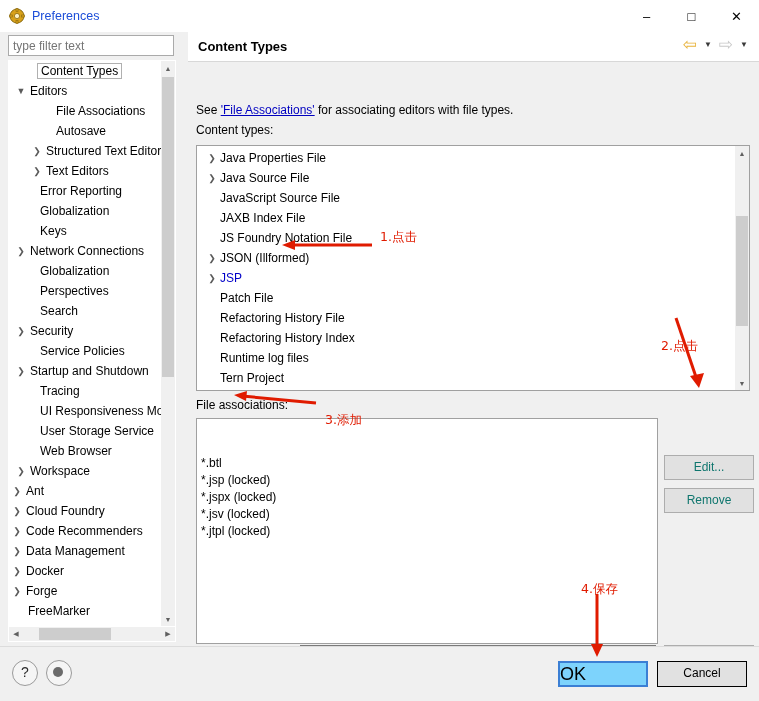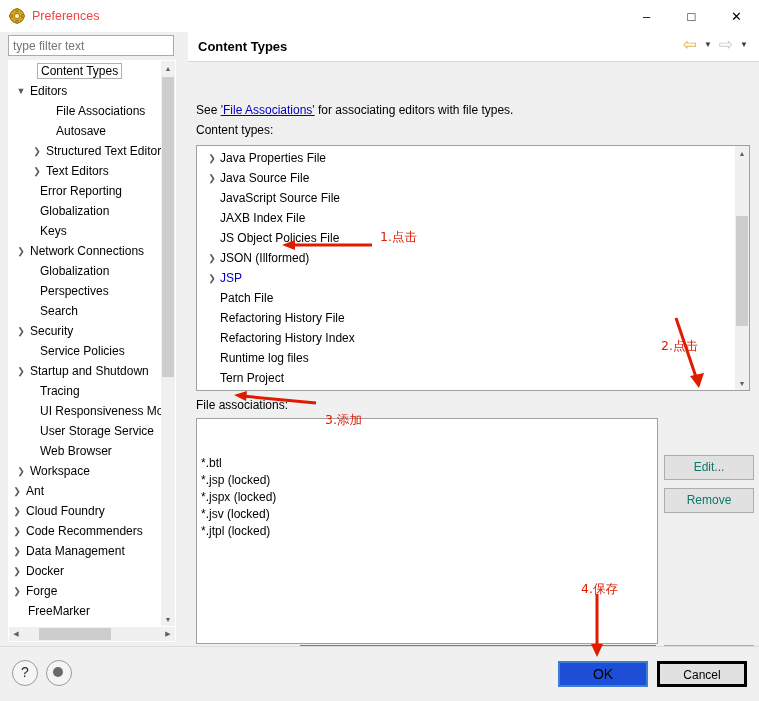--- a/index.html
+++ b/index.html
@@ -24,21 +24,21 @@
     align-items: center;
     position: relative;
   }
   .title-icon {
     width: 16px; height: 16px;
     margin-left: 9px; margin-right: 7px;
     position: relative;
   }
   .title-text {
     font-size: 12.5px;
-    color: #ef4444;
+    color: #1d4ed8;
   }
   .win-btns {
     position: absolute;
     right: 0; top: 0;
     display: flex;
     height: 32px;
   }
   .win-btn {
     width: 45px;
     height: 32px;
@@ -349,33 +349,33 @@
     left: 6px; top: 6px;
     width: 10px; height: 10px;
     border-radius: 50%;
     background: #6b6b6b;
   }
   .btn-ok {
     position: absolute;
     left: 558px; top: 14px;
     width: 90px; height: 26px;
     box-sizing: border-box;
-    background: #1d4ed8;
+    background: #7dd3fc;
     border: 2px solid #3b7fd4;
-    text-align: center;
+    text-align: left;
     line-height: 22px;
-    font-size: 14px;
+    font-size: 18px;
   }
   .btn-cancel {
     position: absolute;
     left: 657px; top: 14px;
     width: 90px; height: 26px;
     box-sizing: border-box;
     background: #e1e1e1;
-    border: 3px solid #000000;
+    border: 1px solid #000000;
     text-align: center;
     line-height: 23px;
     font-size: 12px;
   }
   
   .anno {
     position: absolute;
     color: #e01b00;
     font-size: 12.5px;
     font-family: "DejaVu Sans", sans-serif;
@@ -572,21 +572,21 @@
         <div class="ct-row">
           <span class="arrow"></span>
           <span class="ctlabel">JavaScript Source File</span>
         </div>
         <div class="ct-row">
           <span class="arrow"></span>
           <span class="ctlabel">JAXB Index File</span>
         </div>
         <div class="ct-row">
           <span class="arrow"></span>
-          <span class="ctlabel">JS Object Policies File</span>
+          <span class="ctlabel">JS Foundry Notation File</span>
         </div>
         <div class="ct-row">
           <span class="arrow">❯</span>
           <span class="ctlabel">JSON (Illformed)</span>
         </div>
         <div class="ct-row">
           <span class="arrow">❯</span>
           <span class="ctlabel sel">JSP</span>
         </div>
         <div class="ct-row">

